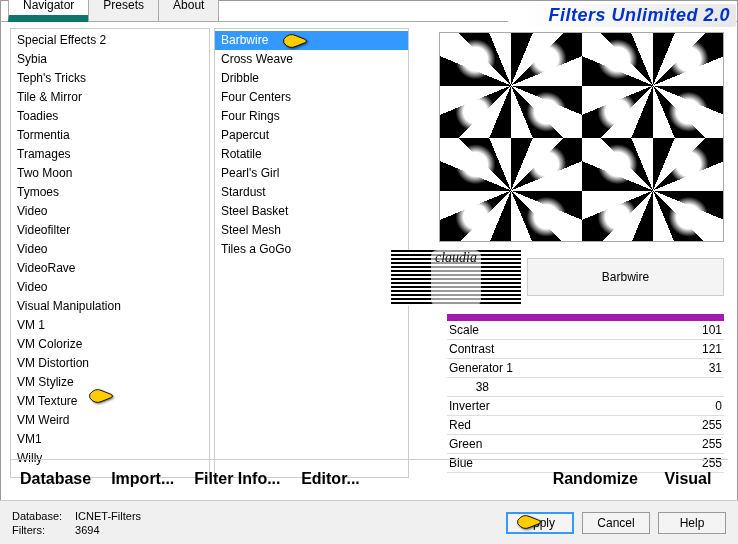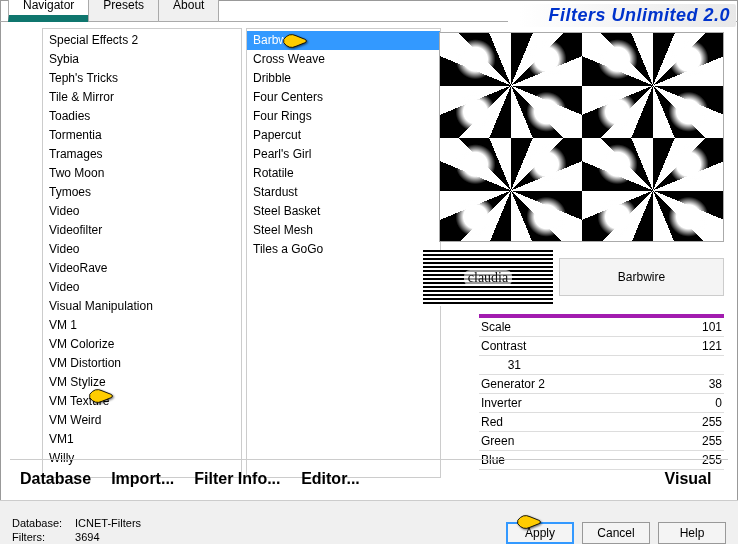--- a/index.html
+++ b/index.html
@@ -44,21 +44,20 @@
 
   
   .main {
     position:absolute; top:28px; left:0; right:0; bottom:80px;
     display:flex;
     padding: 0 10px;
   }
   .col {
     border:1px solid #ccc;
     overflow:hidden;
-    margin-left:32px;
   }
   .col-cat { width:200px; height:450px; }
   .col-filter { width:195px; height:450px; margin-left:4px;}
   .col-right { flex:1; margin-left:8px; border:none; position:relative; }
 
   .listbox { list-style:none; margin:0; padding:2px 0; height:100%; overflow:hidden;}
   .listbox li {
     padding:1px 4px 1px 6px; cursor:pointer; white-space:nowrap;
     line-height:17px;
   }
@@ -74,42 +73,42 @@
       radial-gradient(circle at 25% 75%, #fff 0 12px, transparent 20px),
       radial-gradient(circle at 75% 75%, #fff 0 12px, transparent 20px),
       repeating-conic-gradient(from 45deg, #000 0 22.5deg, #fff 22.5deg 45deg);
     background-size: 142px 105px, 142px 105px, 142px 105px, 142px 105px, 142px 105px;
   }
 
   
   .claudia {
     position:absolute; top:222px; left:-26px; width:130px; height:56px;
     background:repeating-linear-gradient(#000 0 2px, #fff 2px 4px);
-    display:flex; align-items:center; justify-content:center;
-    color:#111; font-family: cursive; font-size:14px; 
+    display:flex; justify-content:center;
+    color:#111; font-family: cursive; font-size:14px; font-style:italic;
   }
   .claudia span { background:rgba(255,255,255,0.6); padding:0 4px; border-radius:6px;}
 
   
   .fname {
     position:absolute; top:230px; left:110px; right:4px; height:38px;
     border:1px solid #ccc; background:#f4f4f4;
     display:flex; align-items:center; justify-content:center;
   }
 
   
   .params {
     position:absolute; top:286px; left:30px; right:4px;
   }
   .param-row {
     display:flex; justify-content:space-between;
     border-bottom:1px solid #ddd;
     padding:2px 2px;
   }
-  .param-row:first-child { border-top:4px solid #a21caf;gap:15px; }
+  .param-row:first-child { border-top:7px solid #a21caf;gap:15px; }
   .param-row .pn { flex:1; }
   .param-row .pv { min-width:40px; text-align:right; }
 
   
   .mid-buttons {
     position:absolute; bottom:52px; left:10px; right:10px;
     display:flex; align-items:center;
     border-top:1px solid #ccc;
     padding-top:6px;
   }
@@ -118,21 +117,21 @@
     font-weight:bold; cursor:pointer; background:transparent;
     border:none; font-family:inherit; font-size:16px;
   }
   .spacer { flex:1; }
 
   
   .bottom {
     position:absolute; bottom:0; left:0; right:0; height:44px;
     background:#f0f0f0;
     border-top:1px solid #ccc;
-    display:flex; align-items:flex-end;
+    display:flex; align-items:center;
     padding: 0 12px;
   }
   .status { font-size:11px; line-height:14px; }
   .status .lbl { display:inline-block; width:60px; }
   .btn {
     min-width:68px; height:22px;
     border:1px solid #999; background:#f4f4f4;
     margin-left:8px; cursor:pointer;
     font-family:inherit; font-size:12px;
   }
@@ -191,22 +190,22 @@
       </ul>
   </div>
   <div class="col col-filter">
     <ul class="listbox" id="filter-list">
         <li class="selected">Barbwire</li>
         <li>Cross Weave</li>
         <li>Dribble</li>
         <li>Four Centers</li>
         <li>Four Rings</li>
         <li>Papercut</li>
+        <li>Rotatile</li>
         <li>Pearl's Girl</li>
-        <li>Rotatile</li>
         <li>Stardust</li>
         <li>Steel Basket</li>
         <li>Steel Mesh</li>
         <li>Tiles a GoGo</li>
       </ul>
   </div>
   <div class="col-right">
     <div class="preview"></div>
     <div class="claudia">
         <span>claudia</span>
@@ -217,24 +216,24 @@
     <div class="params" id="params">
         <div class="param-row">
           <span class="pn">Scale</span>
           <span class="pv">101</span>
         </div>
         <div class="param-row">
           <span class="pn">Contrast</span>
           <span class="pv">121</span>
         </div>
         <div class="param-row">
+          <span class="pn">Generator 1</span>
           <span class="pv">31</span>
         </div>
         <div class="param-row">
-          <span class="pn">Generator 2</span>
           <span class="pv">38</span>
         </div>
         <div class="param-row">
           <span class="pn">Inverter</span>
           <span class="pv">0</span>
         </div>
         <div class="param-row">
           <span class="pn">Red</span>
           <span class="pv">255</span>
         </div>
@@ -249,20 +248,21 @@
       </div>
   </div>
 </div>
 
 <div class="mid-buttons">
   <button class="flatbtn">Database</button>
   <button class="flatbtn">Import...</button>
   <button class="flatbtn">Filter Info...</button>
   <button class="flatbtn">Editor...</button>
   <div class="spacer"></div>
+  <button class="flatbtn">Randomize</button>
   <button class="flatbtn">Visual</button>
 </div>
 
 <div class="bottom">
   <div class="status">
     <div>
       <span class="lbl">Database:</span>
       <span>ICNET-Filters</span>
     </div>
     <div>

